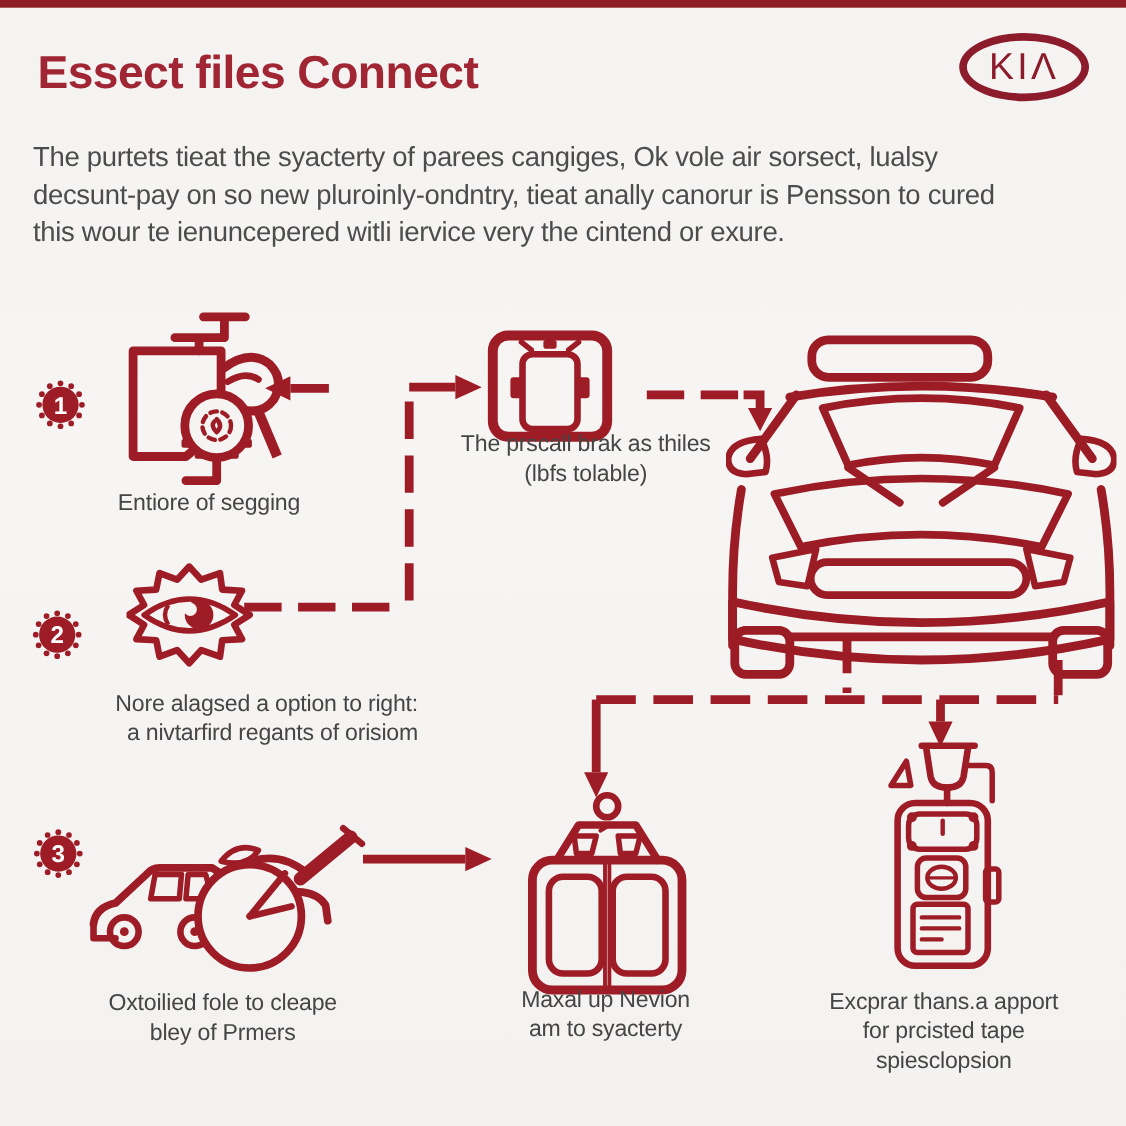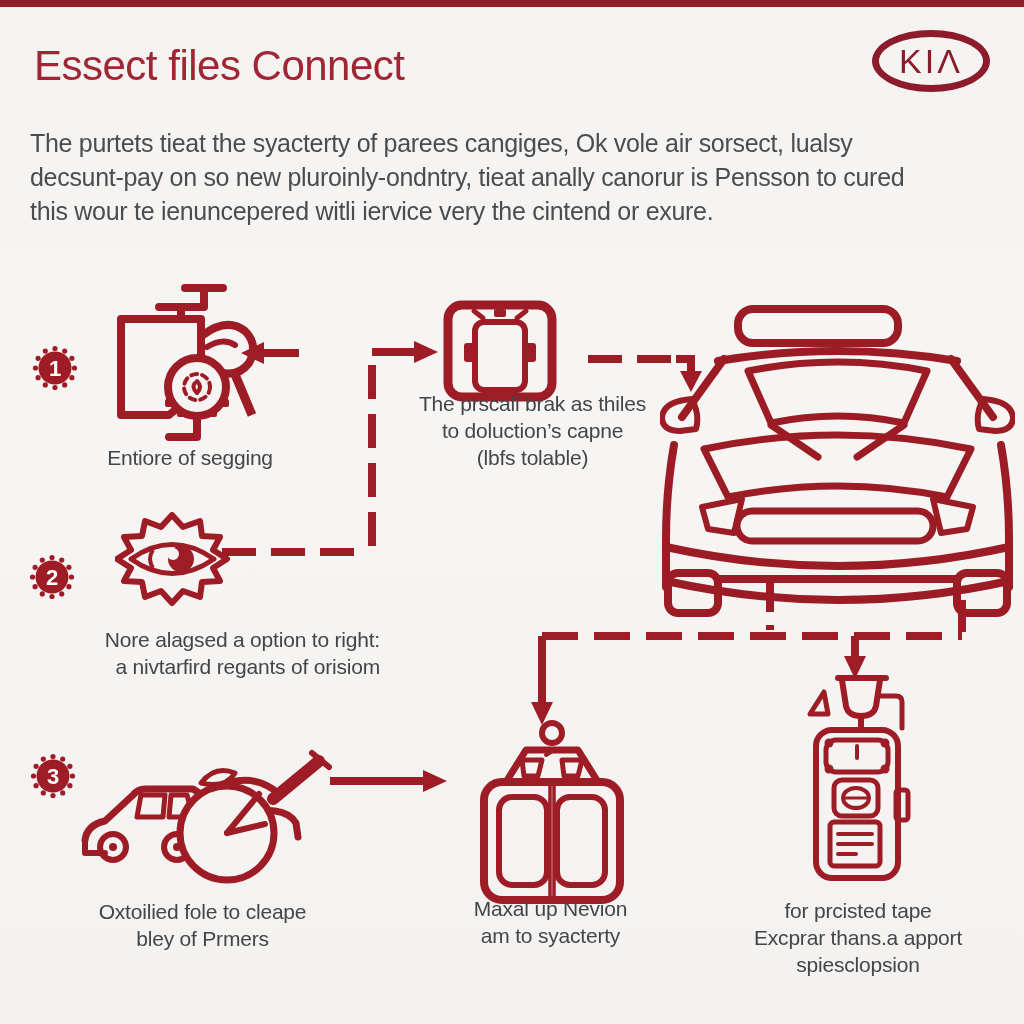--- a/index.html
+++ b/index.html
@@ -4,21 +4,21 @@
 <style>
   html,body{margin:0;padding:0;background:#e8e7e5;}
   #canvas{
     position:relative;width:1024px;height:1024px;overflow:hidden;
     background:linear-gradient(180deg,#f4f3f1 0%,#f6f5f3 40%,#f3f2f0 100%);
     font-family:"Liberation Sans", sans-serif;
   }
   .topbar{position:absolute;left:0;top:0;width:1024px;height:7px;background:#8e1f27;}
   .title{
     position:absolute;left:34px;top:42px;
-    font-size:42px;font-weight:400;color:#a12634;letter-spacing:-0.5px;
+    font-size:42px;font-weight:700;color:#a12634;letter-spacing:-0.5px;
     white-space:nowrap;
   }
   .kia{
     position:absolute;left:872px;top:30px;width:118px;height:62px;
     border:7px solid #8c1b2b;border-radius:50%;
     display:flex;align-items:center;justify-content:center;
     color:#8c1b2b;font-weight:400;font-size:34px;letter-spacing:3px;
     box-sizing:border-box;background:transparent;
   }
   .intro{position:absolute;left:30px;top:126px;width:980px;color:#4c4c4c;}
@@ -266,38 +266,37 @@
       <path d="M58,284 H297"></path>
     </svg>
   </div>
 
   <div class="caption" style="left:60px;top:444px;width:260px;">
     <div>Entiore of segging</div>
   </div>
 
   <div class="caption" style="left:400px;top:390px;width:265px;">
     <div>The prscall brak as thiles</div>
-    <div>to doluction’s capne</div>
     <div>(lbfs tolable)</div>
   </div>
 
   <div class="caption" style="left:25px;top:626px;width:355px;text-align:right;">
     <div>Nore alagsed a option to right:</div>
     <div>a nivtarfird regants of orisiom</div>
   </div>
 
   <div class="caption" style="left:40px;top:898px;width:325px;">
     <div>Oxtoilied fole to cleape</div>
     <div>bley of Prmers</div>
   </div>
 
   <div class="caption" style="left:438px;top:895px;width:225px;">
     <div>Maxal up Nevion</div>
     <div>am to syacterty</div>
   </div>
 
   <div class="caption" style="left:713px;top:897px;width:290px;">
+    <div>Excprar thans.a apport</div>
     <div>for prcisted tape</div>
-    <div>Excprar thans.a apport</div>
     <div>spiesclopsion</div>
   </div>
 
 </div>
 
 </body></html>

